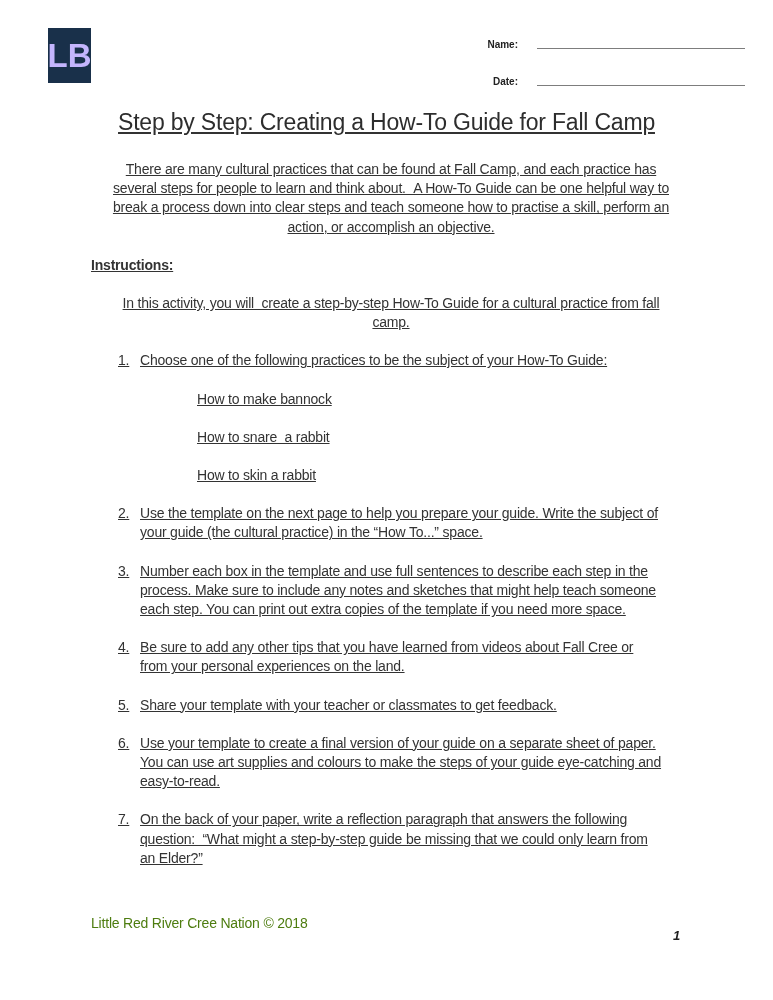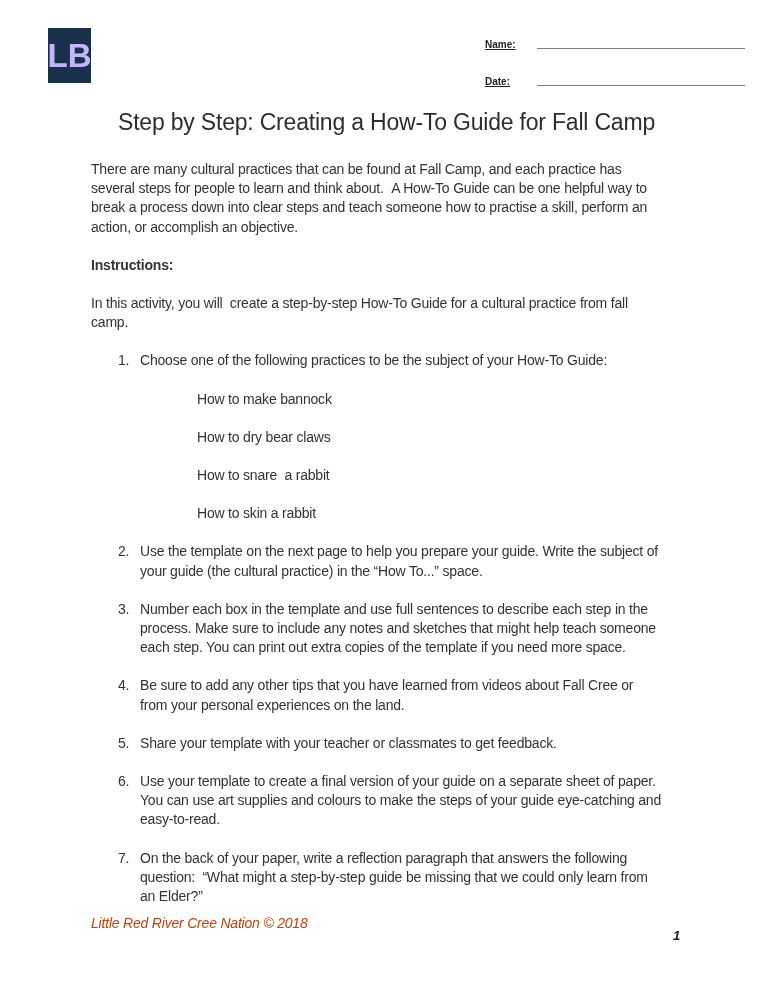--- a/index.html
+++ b/index.html
@@ -20,60 +20,61 @@
     color: #c4b5fd;
     display: flex; align-items: center; justify-content: center;
     font-size: 33px; font-weight: 600; line-height: 1;
     letter-spacing: 0px;
   }
   
   .hdr-field { position: absolute; display: flex; align-items: flex-end; }
   .hdr-field.name { left: 485px; top: 38px; }
   .hdr-field.date { left: 485px; top: 59px; margin-top: 16px; }
   .hdr-label {
-    display: inline-block; width: 33px; 
-    font-size: 10px; font-weight: 700; color: #222; line-height: 14px; text-decoration: underline;
+    display: inline-block; width: 33px; text-align: right;
+    font-size: 10px; font-weight: 700; color: #222; line-height: 14px;
   }
   .hdr-line {
     display: inline-block; width: 208px; height: 0;
     border-bottom: 1px solid #7d7d7d;
     margin-left: 19px; margin-bottom: 3px;
   }
   
   .main {
     position: absolute;
     left: 91px; top: 108px;
     width: 600px;
     color: #333333;
     font-size: 14px;
     line-height: 19.2px;
     letter-spacing: -0.2px;
+    text-decoration: underline;
   }
   .doc-title {
     width: 591px;
     margin: 0 0 23px 0;
     font-size: 23px; font-weight: 400;
     line-height: 29px;
     color: #2d2d2d;
     text-align: center;
     white-space: nowrap;
     letter-spacing: -0.2px;
   }
-  .para { margin: 12px 0 19px 0; white-space: pre-line; }
+  .para { margin: 12px 0 19px 0; white-space: pre-line; text-align: center; }
   .heading { margin: 5px 0 19px 0; font-weight: 700; }
   .step { display: flex; margin: 0 0 19px 0; }
   .step-num { flex: none; width: 49px; padding-left: 27px; box-sizing: border-box; }
   .step-text { white-space: pre-line; }
   .bullet { display: flex; margin: 0 0 19px 0; gap: 14px; }
   .bullet-glyph { flex: none; margin-left: 71px; width: 21px; padding-top: 7px; }
   .dot { width: 5px; height: 5px; border-radius: 50%; background: #333; }
   
   .footer {
     position: absolute; left: 91px; top: 915px;
-    font-style: italic; font-size: 14px; color: #c2410c;
+    font-size: 14px; color: #4d7c0f;
     letter-spacing: -0.2px;
   }
   .page-num {
     position: absolute; left: 673px; top: 928px;
     font-style: italic; font-weight: 600; font-size: 13px; color: #1e1e1e;
   }
 </style>
 </head>
 <body>
 
@@ -106,24 +107,20 @@
 camp.</p>
 
     <div class="step">
       <span class="step-num">1.</span>
       <span class="step-text">Choose one of the following practices to be the subject of your How-To Guide:</span>
     </div>
 
     <div class="bullet">
       <span class="bullet-glyph"><span class="dot"></span></span>
       <span class="bullet-text">How to make bannock</span>
-    </div>
-    <div class="bullet">
-      <span class="bullet-glyph"><span class="dot"></span></span>
-      <span class="bullet-text">How to dry bear claws</span>
     </div>
     <div class="bullet">
       <span class="bullet-glyph"><span class="dot"></span></span>
       <span class="bullet-text">How to snare &nbsp;a rabbit</span>
     </div>
     <div class="bullet">
       <span class="bullet-glyph"><span class="dot"></span></span>
       <span class="bullet-text">How to skin a rabbit</span>
     </div>
 

